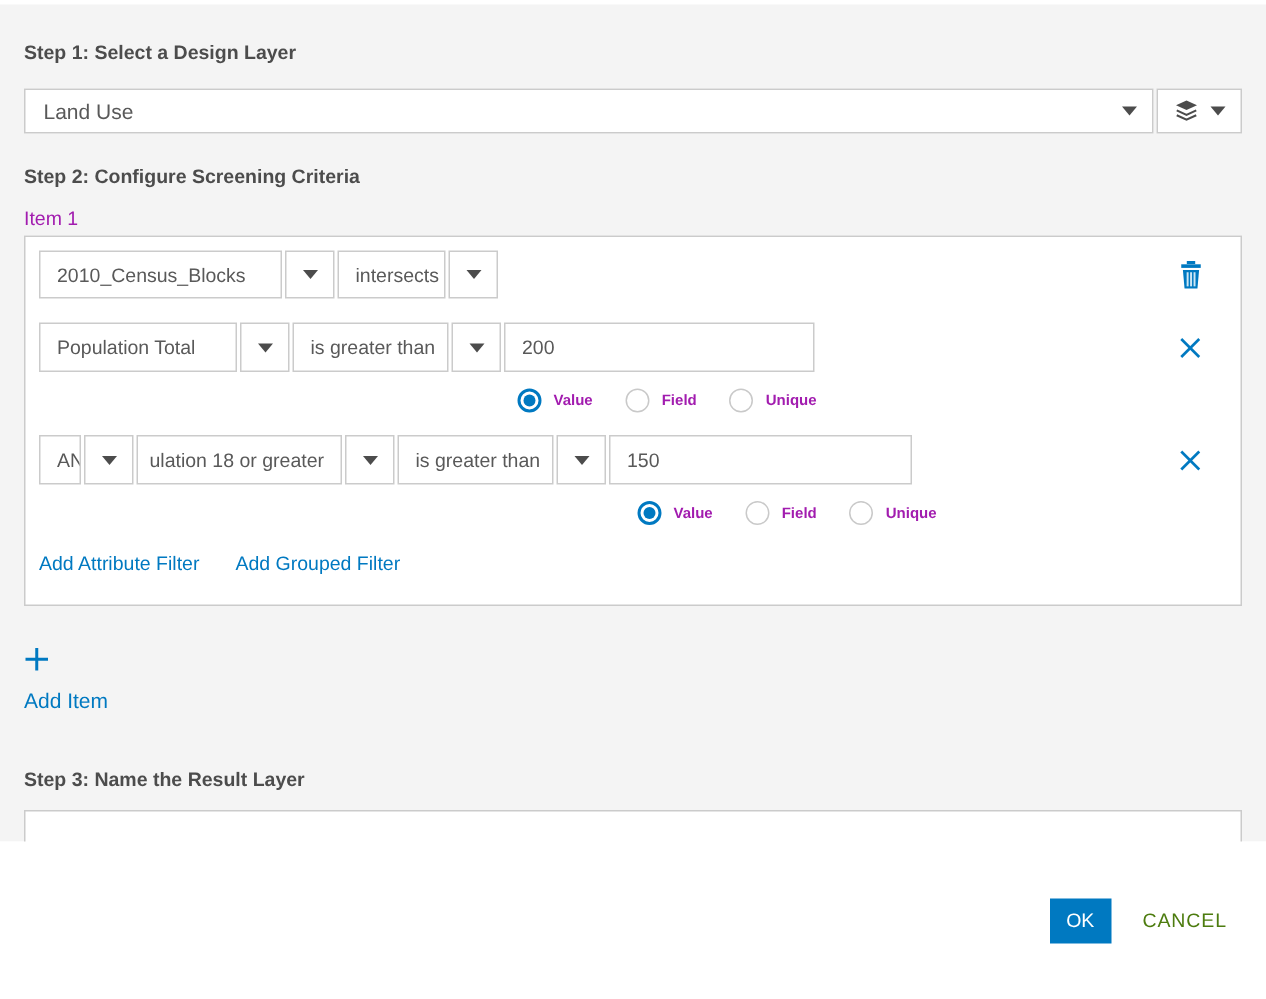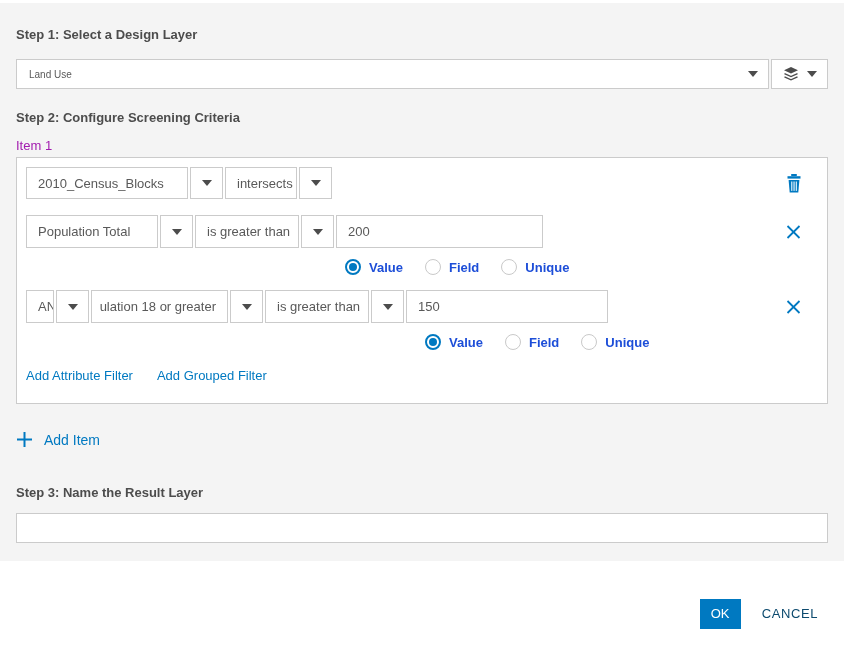--- a/index.html
+++ b/index.html
@@ -23,21 +23,21 @@
 
   
   .body { background:#f4f4f4; height:558px; padding:24px 16px 0; flex:0 0 auto; }
   .step-label { font-size:13px; font-weight:700; color:#4c4c4c; }
 
   .select-row { display:flex; margin-top:17px; height:30px; }
   .select-main {
     flex:1; background:#fff; border:1px solid #cbcbcb; display:flex;
     align-items:center; padding:0 10px 0 12px; cursor:pointer;
   }
-  .select-value { font-size:10px; color:#595959; }
+  .select-value { font-size:14px; color:#595959; }
   .caret {
     width:0; height:0; border-left:5px solid transparent;
     border-right:5px solid transparent; border-top:6px solid #4c4c4c;
   }
   .select-main .caret { margin-left:auto; }
   .layer-picker {
     width:57px; margin-left:2px; background:#fff; border:1px solid #cbcbcb;
     display:flex; align-items:center; justify-content:center; gap:8px; cursor:pointer;
   }
 
@@ -84,45 +84,45 @@
   .radio-item { display:flex; align-items:center; gap:8px; cursor:pointer; }
   .radio-circle {
     width:16px; height:16px; border-radius:50%; background:#fff;
     border:1px solid #c9c9c9; position:relative; flex:0 0 auto;
   }
   .radio-circle.checked { border:2px solid #0079c1; }
   .radio-circle.checked::after {
     content:""; position:absolute; left:50%; top:50%; transform:translate(-50%,-50%);
     width:8px; height:8px; border-radius:50%; background:#0079c1;
   }
-  .radio-text { font-size:13px; font-weight:700; color:#1d4ed8; }
+  .radio-text { font-size:10px; font-weight:700; color:#a21caf; }
 
   .links-row { display:flex; gap:24px; margin-top:16px; }
   .link { color:#0079c1; font-size:13px; cursor:pointer; text-decoration:none; }
 
-  .add-item-row { display:flex; align-items:flex-end; gap:11px; margin-top:27px; cursor:pointer; width:110px; }
+  .add-item-row { display:flex; align-items:flex-start; gap:11px; margin-top:27px; cursor:pointer; width:110px;flex-direction:column; }
   .add-item-text { color:#0079c1; font-size:14px; }
 
   .step3-label { margin-top:37px; }
   .name-input {
     margin-top:13px; width:100%; height:30px; background:#fff;
     border:1px solid #cbcbcb; padding:0 12px; font-size:13px; color:#595959;
     font-family:"Liberation Sans",sans-serif; outline:none;
   }
 
   
   .footer {
     flex:1; background:#ffffff; display:flex; align-items:center;
     justify-content:flex-end; padding-right:26px;
   }
   .ok-btn {
     background:#0079c1; color:#fff; border:none; width:41px; height:30px;
     font-size:13px; font-family:"Liberation Sans",sans-serif; cursor:pointer;
   }
-  .cancel-link { color:#0c4a6e; font-size:13px; letter-spacing:.6px; margin-left:21px; cursor:pointer; }
+  .cancel-link { color:#4d7c0f; font-size:13px; letter-spacing:.6px; margin-left:21px; cursor:pointer; }
 </style>
 </head>
 <body>
 
 <div class="dialog">
   <div class="top-strip"></div>
 
 
   <div class="body">
 

